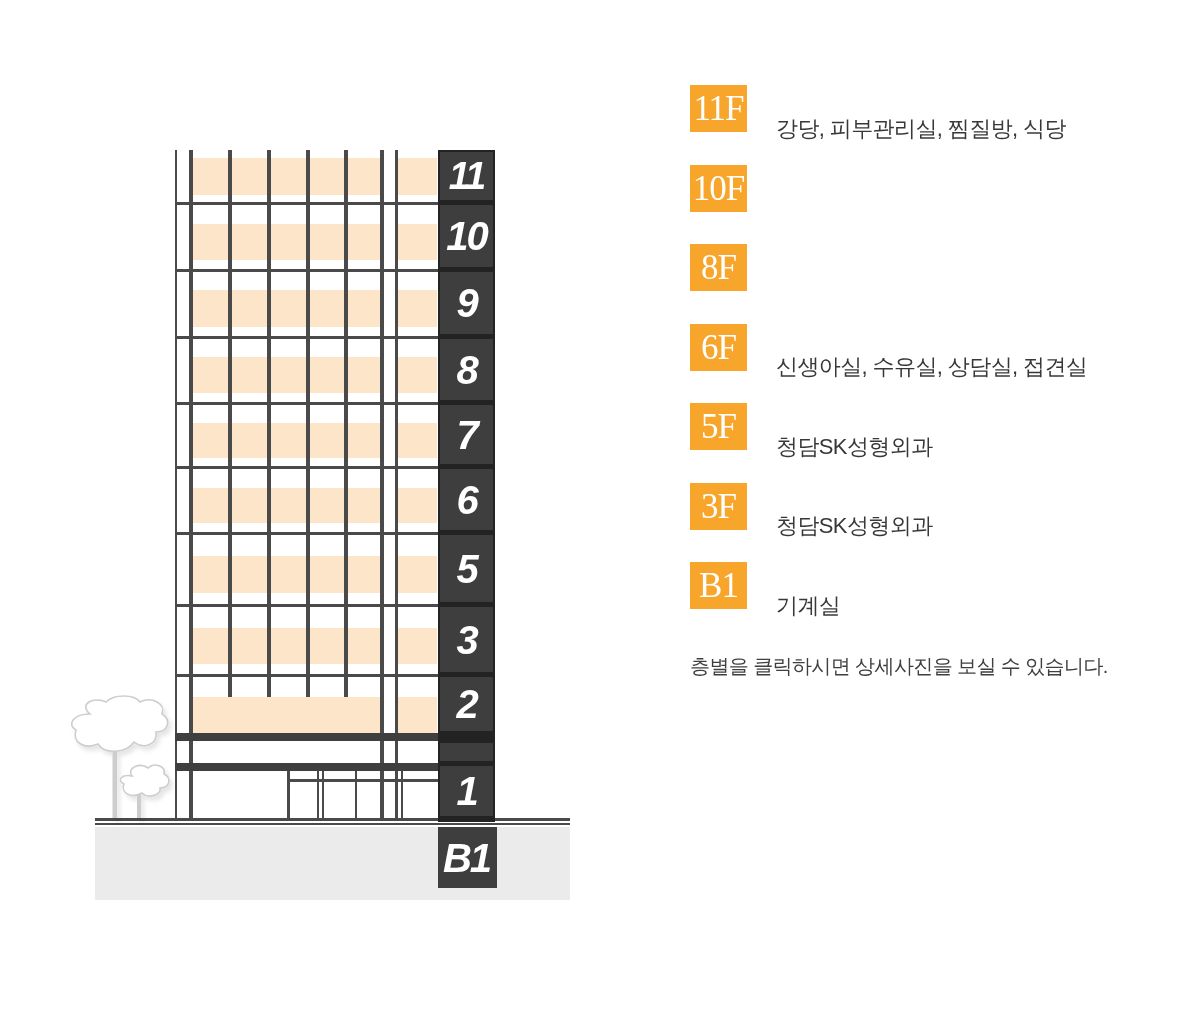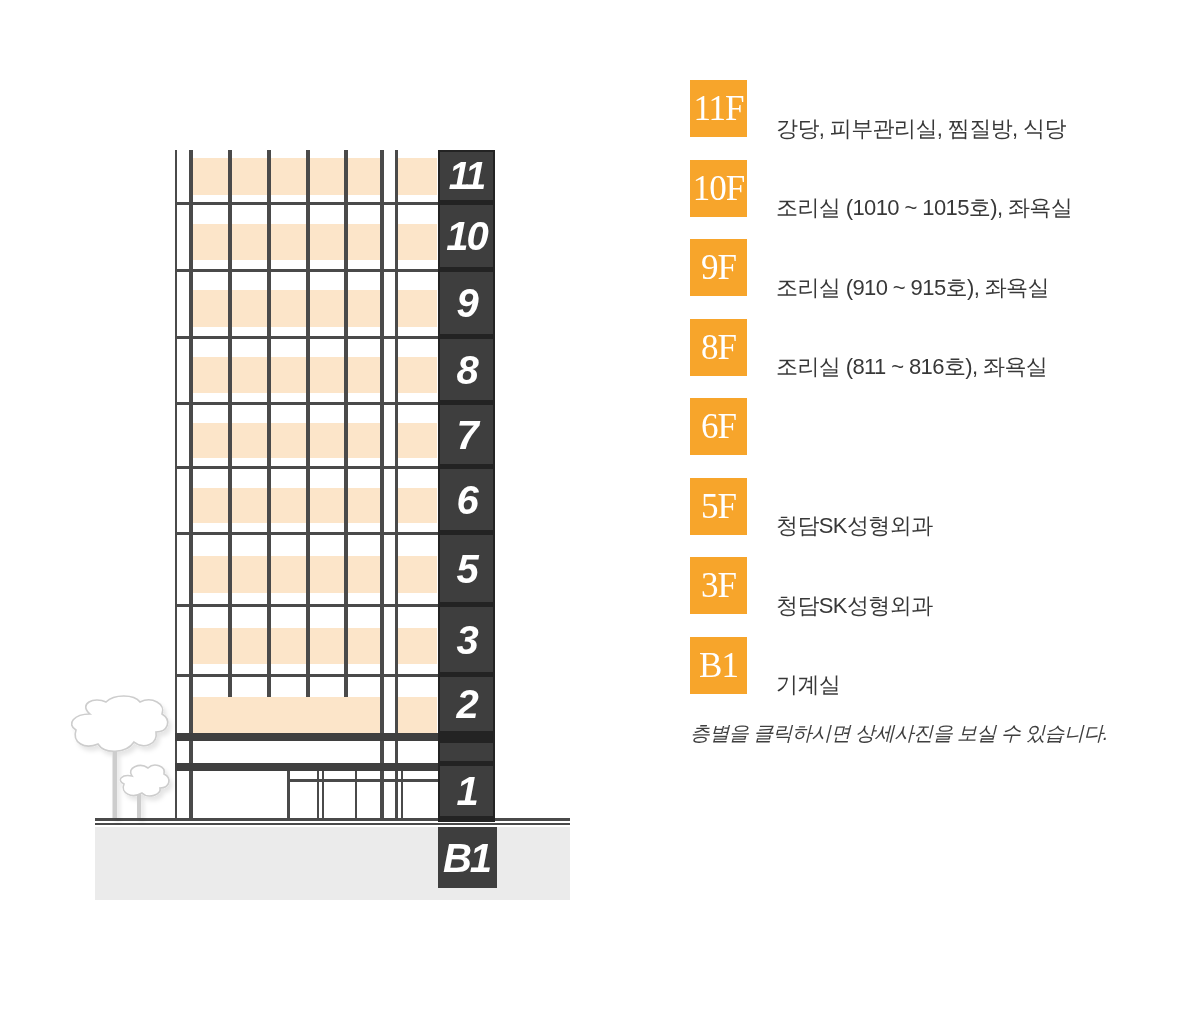--- a/index.html
+++ b/index.html
@@ -1,25 +1,25 @@
 <!DOCTYPE html>
 <html style="--orange: #F7A52B;"><head>
 <meta charset="utf-8">
 <style>
   html,body{margin:0;padding:0;background:#fff;}
   .stage{position:relative;width:1200px;height:1021px;background:#fff;overflow:hidden;
          font-family:"Liberation Sans","DejaVu Sans",sans-serif;}
   #building{position:absolute;left:0;top:0;}
   .legend{position:absolute;left:690px;top:80px;display:flex;flex-direction:column;}
   .legend-row{display:flex;align-items:center;height:57px;margin-bottom:22.5px;cursor:pointer;}
-  .badge{width:57px;height:57px;flex:0 0 57px;background:var(--orange,#F7A52B);color:#fff;
+  .badge{width:57px;height:47px;flex:0 0 57px;background:var(--orange,#F7A52B);color:#fff;
          font-family:"Liberation Serif","DejaVu Serif",serif;font-size:35px;line-height:1;
          display:flex;align-items:center;justify-content:center;letter-spacing:-1px;}
   .desc{margin-left:29px;font-size:22px;color:#383838;letter-spacing:-0.6px;white-space:nowrap;margin-top:40px;}
-  .note{margin-top:4px;font-size:20px;color:#3f3f3f;letter-spacing:-0.6px;font-style:italic;}
+  .note{margin-top:16px;font-size:20px;color:#3f3f3f;letter-spacing:-0.6px;}
   svg text.flnum{font-family:"Liberation Sans","DejaVu Sans",sans-serif;font-style:italic;
          font-weight:bold;fill:#ffffff;}
 </style>
 </head>
 <body>
 
 <div class="stage">
 
   <svg id="building" width="600" height="1021" viewBox="0 0 600 1021">
       <defs>
@@ -139,32 +139,27 @@
     </svg>
 
   <div class="legend">
     <div id="legend-rows">
         <div class="legend-row">
       <span class="badge">11F</span>
       <span class="desc">강당, 피부관리실, 찜질방, 식당</span>
     </div>
         <div class="legend-row">
       <span class="badge">10F</span>
-      <span class="desc">조리실 (1010 ~ 1015호), 좌욕실</span>
-    </div>
-        <div class="legend-row">
-      <span class="badge">9F</span>
-      <span class="desc">조리실 (910 ~ 915호), 좌욕실</span>
     </div>
         <div class="legend-row">
       <span class="badge">8F</span>
-      <span class="desc">조리실 (811 ~ 816호), 좌욕실</span>
     </div>
         <div class="legend-row">
       <span class="badge">6F</span>
+      <span class="desc">신생아실, 수유실, 상담실, 접견실</span>
     </div>
         <div class="legend-row">
       <span class="badge">5F</span>
       <span class="desc">청담SK성형외과</span>
     </div>
         <div class="legend-row">
       <span class="badge">3F</span>
       <span class="desc">청담SK성형외과</span>
     </div>
         <div class="legend-row">

